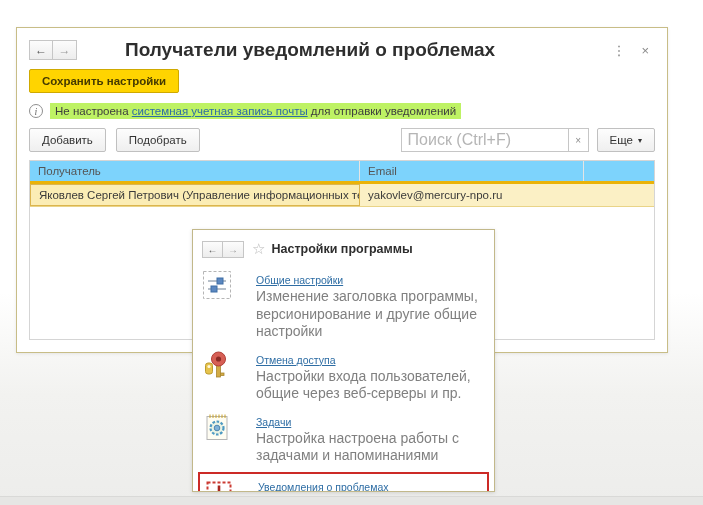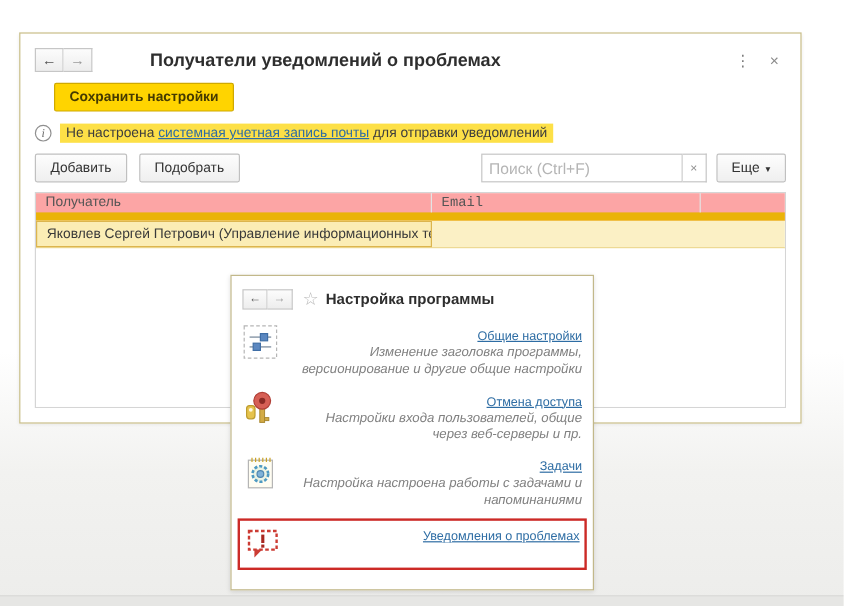--- a/index.html
+++ b/index.html
@@ -17,95 +17,95 @@
     position:absolute; left:16px; top:27px; width:652px; height:326px;
     background:#fff; border:1px solid #c8bd87; box-shadow:0 1px 3px rgba(0,0,0,.08);
     padding:8px 12px;
   }
   .win-header { display:flex; align-items:center; height:28px; }
   .navbtn {
     width:24px; height:20px; border:1px solid #c6c6c6; background:linear-gradient(#fcfcfc,#ededed);
     font-size:12px; line-height:18px; text-align:center; color:#555; cursor:pointer;
   }
   .navbtn.fwd { border-left:none; color:#9a9a9a; }
-  .win-title { font-size:15px; font-weight:bold; color:#2e2e2e; margin-left:48px; }
+  .win-title { font-size:19px; font-weight:bold; color:#2e2e2e; margin-left:48px; }
   .win-header .spacer { flex:1; }
   .kebab { color:#7d7d7d; font-size:13px; padding:0 10px; cursor:pointer; letter-spacing:0; }
   .closex { color:#8a8a8a; font-size:13px; padding:0 6px; cursor:pointer; }
 
-  .action-row { display:flex; gap:10px; margin-top:5px;margin-left:16px; }
+  .action-row { display:flex; gap:10px; margin-top:5px; }
   .btn {
     display:inline-flex; align-items:center; justify-content:center;
     height:24px; padding:0 12px; font-size:11.5px; color:#333;
     border:1px solid #c0c0c0; background:linear-gradient(#fdfdfd,#efefef);
     border-radius:2px; cursor:pointer; white-space:nowrap;
   }
   .btn-yellow {
     background:#ffd400; border:1px solid #cfa900; color:#453a00; font-weight:bold;
   }
 
   .info-row { display:flex; align-items:center; margin-top:9px; height:18px; font-size:11.5px; }
   .info-icon {
     width:14px; height:14px; border:1px solid #8f8f8f; border-radius:50%;
     font-family:"Liberation Serif", serif; font-style:italic; font-size:10px;
     color:#6b6b6b; display:inline-flex; align-items:center; justify-content:center;
     margin-right:7px; flex:0 0 auto; background:#fff;
   }
-  .info-text { background:#fde047; padding:2px 5px; color:#3d3d3d; }
+  .info-text { background:#bef264; padding:2px 5px; color:#3d3d3d; }
   .info-text a { color:#2e6da4; text-decoration:underline; cursor:pointer; }
 
   .toolbar { display:flex; align-items:center; margin-top:8px; }
   .toolbar .spacer { flex:1; }
   .search-group { display:flex; align-items:stretch; }
   .search-input {
     width:168px; height:24px; border:1px solid #c6c6c6; padding:0 6px;
-    font-size:13px; font-family:"Liberation Sans",sans-serif; color:#444; outline:none;
+    font-size:16px; font-family:"Liberation Sans",sans-serif; color:#444; outline:none;
   }
   .search-input::placeholder { color:#b5b5b5; }
   .search-clear {
     width:20px; height:24px; border:1px solid #c6c6c6; border-left:none;
     display:flex; align-items:center; justify-content:center;
     color:#8d8d8d; font-size:10px; background:#fff; cursor:pointer;
   }
   .more-btn { margin-left:8px; gap:5px;align-items:center; }
   .more-btn .caret { font-size:8px; color:#333; }
 
   
   .tbl { margin-top:8px; border:1px solid #d5d5d5; height:180px;
     display:flex; flex-direction:column; font-size:11.5px; }
   .tbl-head { display:flex; height:23px; align-items:center; color:#555;
-    border-bottom:7px solid #eab308; background:#fca5a5; }
+    border-bottom:3px solid #eab308; background:#7dd3fc; }
   .tbl-head .c, .tbl-row .c { padding:0 8px; overflow:hidden; white-space:nowrap; text-overflow:ellipsis; }
   .c1 { width:330px; flex:0 0 auto; }
-  .c2 { width:224px; flex:0 0 auto;font-family:Liberation Mono, monospace; }
+  .c2 { width:224px; flex:0 0 auto; }
   .c3 { flex:1; }
   .tbl-head .c1, .tbl-head .c2 { border-right:1px solid #e4e4e4; height:100%; display:flex; align-items:center; }
   .tbl-row { display:flex; height:23px; align-items:stretch;
     background:#fbf0c5; border-bottom:1px solid #e9d488; cursor:pointer; }
   .tbl-row .c { display:flex; align-items:center; color:#3a3a3a; }
   .tbl-row .c1 { border:1px solid #dcb54e; background:#fbedb5; }
   .tbl-empty { flex:1; background:#fff; }
 
   
   .dlg {
     position:absolute; left:192px; top:229px; width:303px; height:263px;
     background:#fff; border:1px solid #c2b88a; box-shadow:0 1px 4px rgba(0,0,0,.12);
     padding:7px 9px; overflow:hidden;
   }
   .dlg-header { display:flex; align-items:center; height:24px; }
   .dlg .navbtn { width:21px; height:17px; font-size:10px; line-height:15px; }
   .star { color:#b9b9b9; font-size:15px; margin:0 6px 0 8px; cursor:pointer; }
   .dlg-title { font-size:12.5px; font-weight:bold; color:#2e2e2e; }
 
-  .sd-item { display:flex; margin-top:9px; gap:9px;text-align:right; }
+  .sd-item { display:flex; margin-top:9px; gap:24px; }
   .sd-icon { flex:0 0 30px; height:30px; }
   .sd-text { flex:1; min-width:0; }
   .sd-link { display:inline-block; font-size:10.5px; color:#2e6da4;
     text-decoration:underline; cursor:pointer; margin-bottom:2px; }
-  .sd-desc { font-size:11px; color:#808080; line-height:1.25;font-style:italic; }
+  .sd-desc { font-size:14px; color:#808080; line-height:1.25; }
   .red-frame { border:2px solid #cc2a26; margin:7px -4px 0 -4px; padding:3px 4px 6px 4px; }
   .red-frame .sd-item { margin-top:0; }
 </style>
 </head>
 <body>
 
 <div class="win">
 
   <div class="win-header">
     <div class="navbtn">←</div>
@@ -140,33 +140,34 @@
   </div>
 
   <div class="tbl">
     <div class="tbl-head">
       <div class="c c1">Получатель</div>
       <div class="c c2">Email</div>
       <div class="c c3"></div>
     </div>
     <div class="tbl-row">
       <div class="c c1">Яковлев Сергей Петрович (Управление информационных технол...</div>
+      <div class="c c2">yakovlev@mercury-npo.ru</div>
       <div class="c c3"></div>
     </div>
     <div class="tbl-empty"></div>
   </div>
 </div>
 
 <div class="dlg">
 
   <div class="dlg-header">
     <div class="navbtn">←</div>
     <div class="navbtn fwd">→</div>
     <div class="star">☆</div>
-    <div class="dlg-title">Настройка программы</div>
+    <div class="dlg-title">Настройки программы</div>
   </div>
 
   <div class="sd-item">
     <span class="sd-icon">
       <svg width="30" height="30" viewBox="0 0 30 30">
         <rect x="1.5" y="1.5" width="27" height="27" fill="#ffffff" stroke="#b5b5b5" stroke-dasharray="3,2"></rect>
         <line x1="6" y1="11" x2="24" y2="11" stroke="#9fabb8" stroke-width="1.5"></line>
         <line x1="6" y1="19" x2="24" y2="19" stroke="#9fabb8" stroke-width="1.5"></line>
         <rect x="15" y="8" width="6" height="6" fill="#5b87c0" stroke="#3f6ea6"></rect>
         <rect x="9" y="16" width="6" height="6" fill="#5b87c0" stroke="#3f6ea6"></rect>

